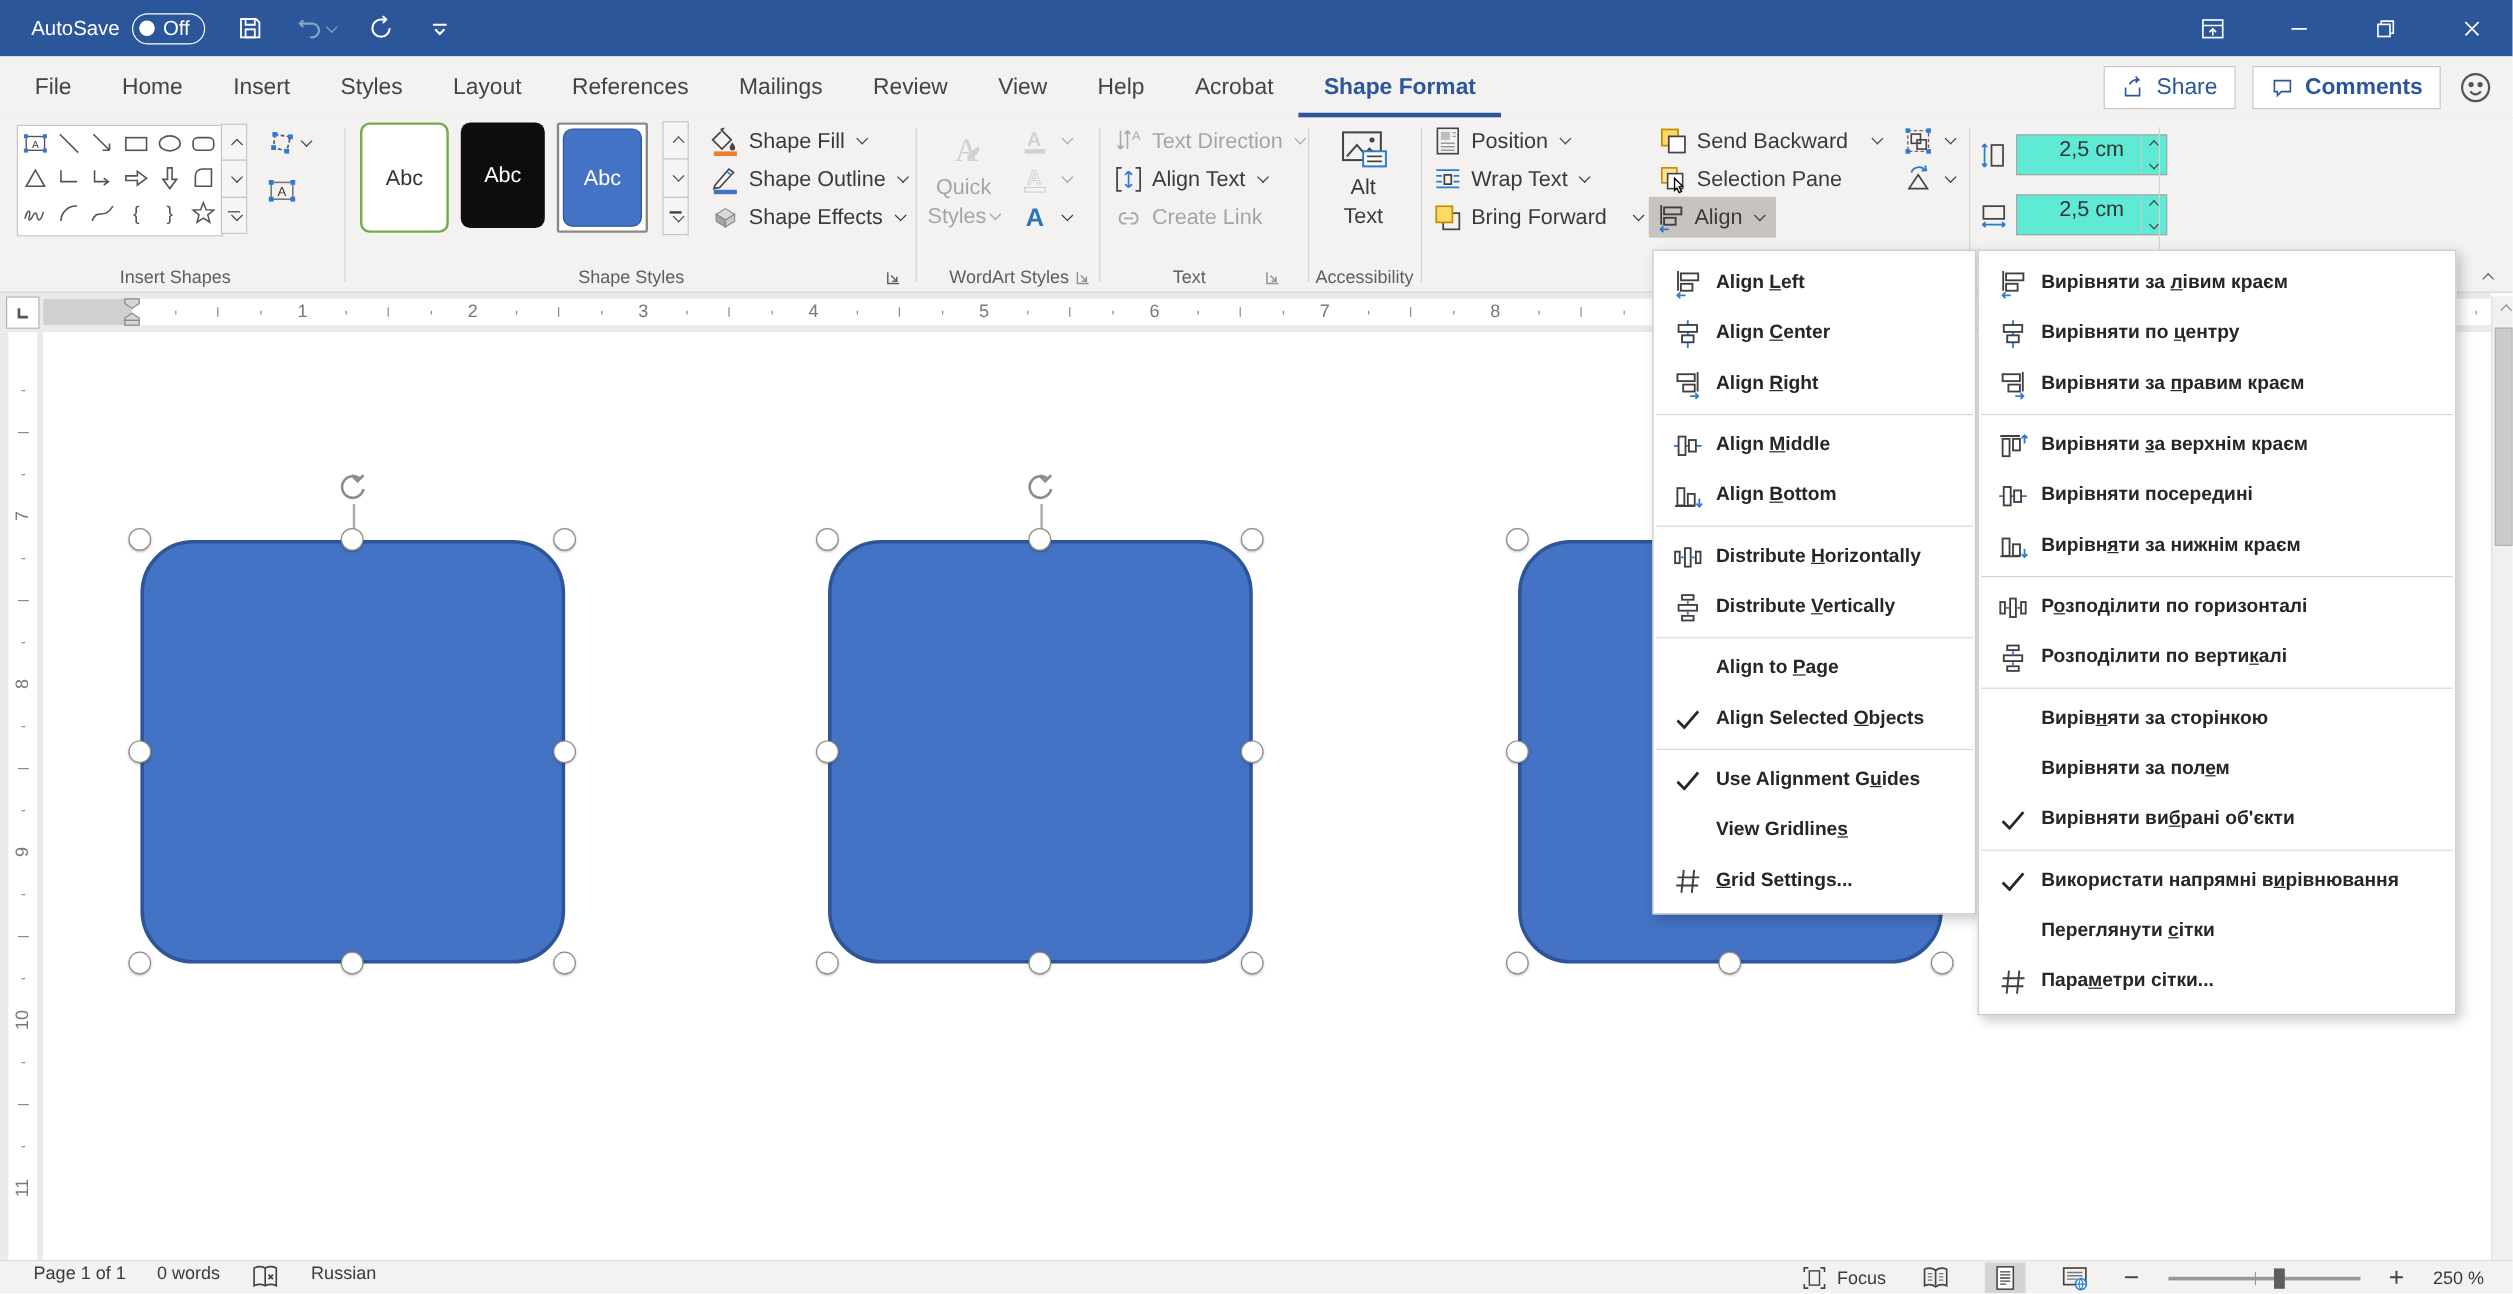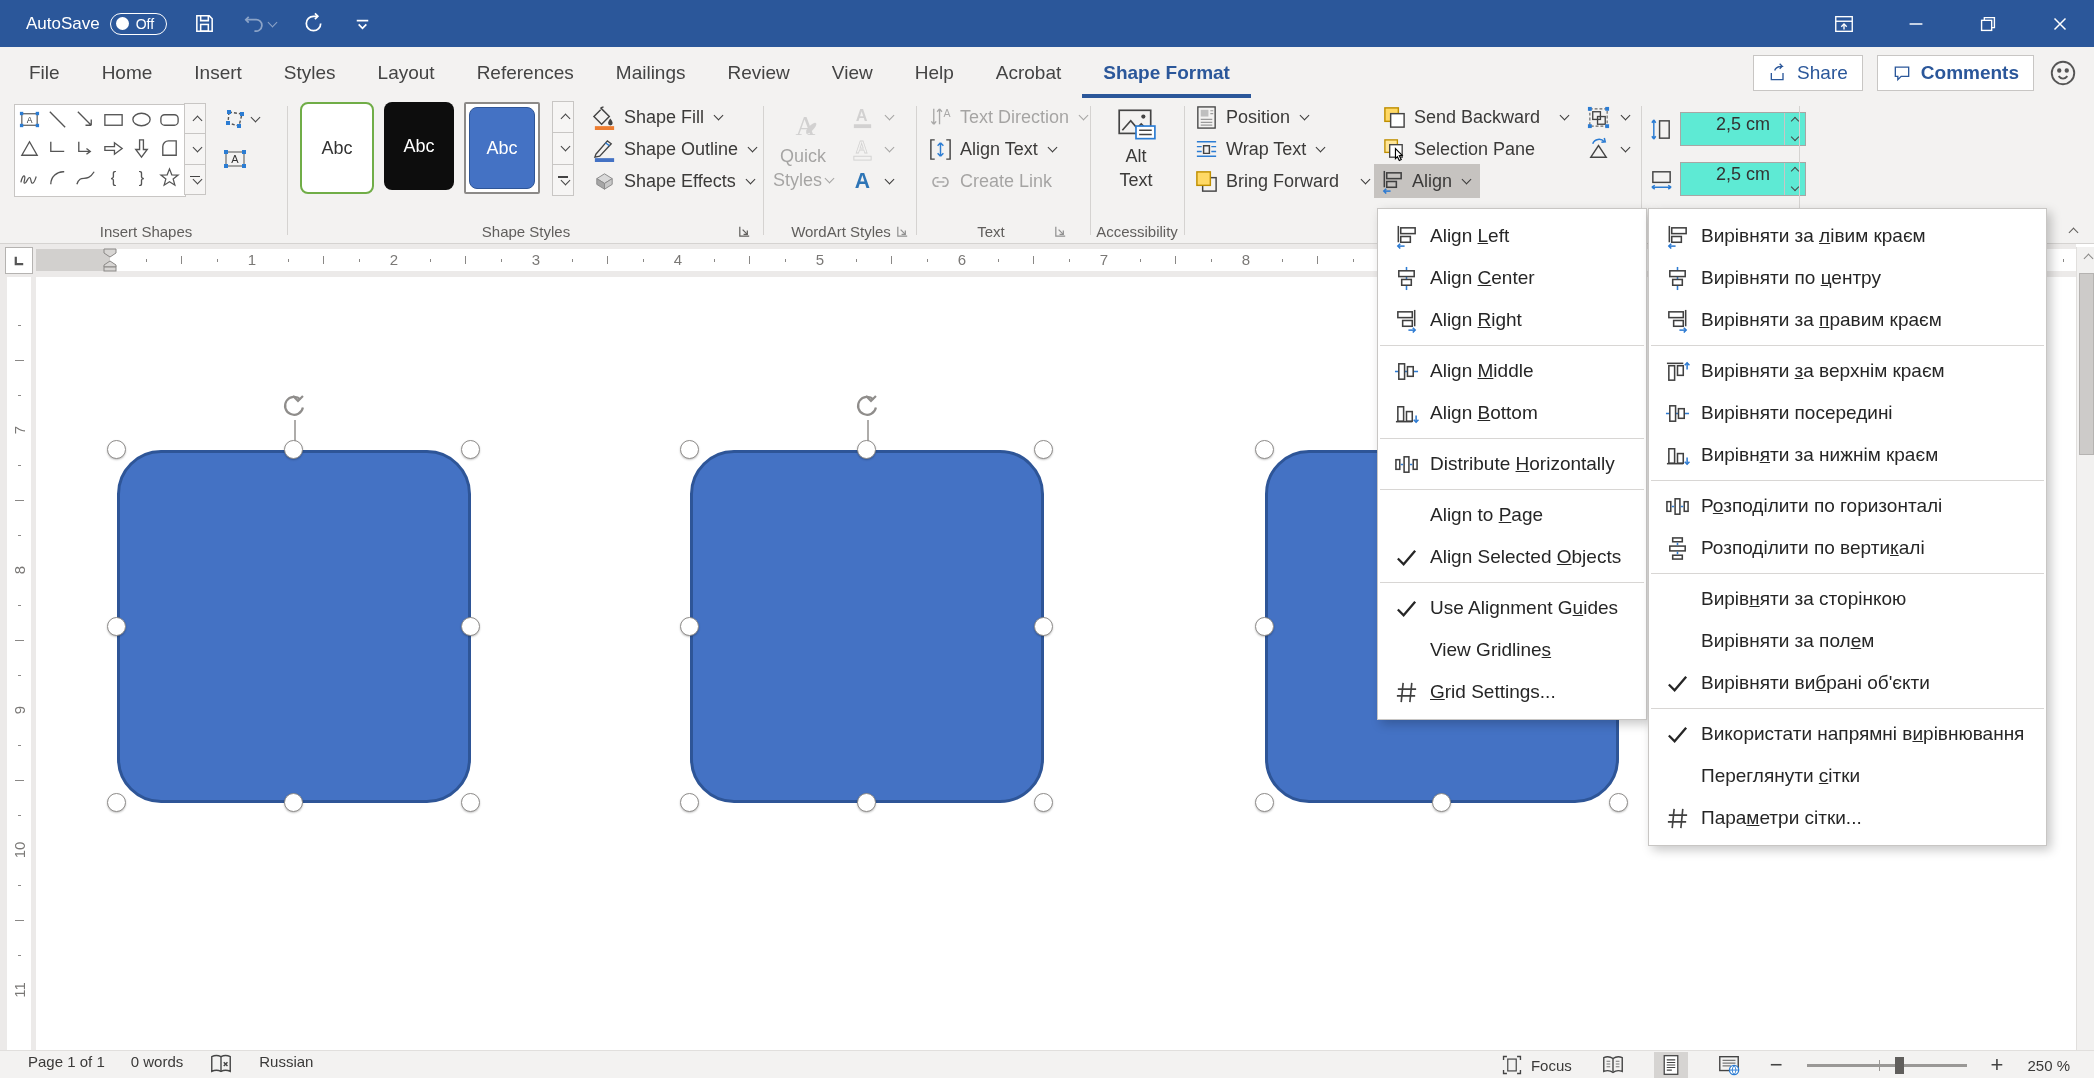--- a/index.html
+++ b/index.html
@@ -84,21 +84,21 @@
   .hdl{position:absolute;width:17px;height:17px;border-radius:50%;background:#fff;
        border:1.8px solid #8f8d8b;box-shadow:0 1px 2px rgba(0,0,0,.25);cursor:pointer;}
   .rotline{position:absolute;left:50%;top:-30px;width:1.5px;height:30px;background:#aeacaa;}
   .rot{position:absolute;left:50%;top:-60px;transform:translateX(-50%);width:30px;height:30px;cursor:pointer;}
   
   .menu{position:absolute;top:208px;background:#fff;border:1px solid #c8c6c4;
         box-shadow:4px 4px 10px rgba(0,0,0,.22);padding:6px 0;z-index:50;}
   .mi{display:flex;align-items:center;height:42px;cursor:pointer;}
   .mi-ic{width:30px;height:28px;margin:0 9px 0 13px;flex:none;display:flex;align-items:center;justify-content:center;}
   .mi-ic svg{width:25px;height:25px;}
-  .mi-lb{font-size:19px;color:#262626;white-space:nowrap;}
+  .mi-lb{font-size:16px;color:#262626;white-space:nowrap;font-weight:bold;}
   .msep{height:1px;background:#d8d6d4;margin:4px 2px;}
   
   .scrollbar{position:absolute;left:2076px;top:247px;width:18px;height:803px;background:#f2f1f0;
              border-left:1px solid #e1dfdd;z-index:5;}
   .sb-up{position:absolute;top:2px;left:0;width:100%;height:16px;display:flex;align-items:center;
          justify-content:center;cursor:pointer;}
   .sb-thumb{position:absolute;top:26px;left:2px;width:13px;height:180px;background:#cdcbc9;
             border:1px solid #b5b3b1;cursor:pointer;}
   
   .statusbar{position:absolute;left:0;top:1050px;width:100%;height:28px;background:#f3f2f1;
@@ -116,21 +116,21 @@
 <body>
 
 <div id="app">
 
   <div class="titlebar">
     <div class="tb-left">
       <div class="autosave">
         <span>AutoSave</span>
         <span class="as-pill">
             <span class="as-dot"></span>
-          <span style="font-size:14px;">Off</span>
+          <span style="font-size:17px;">Off</span>
           </span>
       </div>
       <div class="qat">
         <span>
             <svg viewBox="0 0 24 24" fill="none" stroke="#fff" stroke-width="1.6">
               <path d="M4 4h13l3 3v13H4z"></path>
               <path d="M8 4v5h8V4"></path>
               <rect x="8" y="13" width="8" height="7"></rect>
             </svg>
           </span>
@@ -870,20 +870,33 @@
             <g fill="none" stroke="#404040" stroke-width="1.6">
               <rect x="2" y="8" width="4" height="10"></rect>
               <rect x="10.5" y="5" width="5" height="16"></rect>
               <rect x="20" y="8" width="4" height="10"></rect>
             </g>
             <path d="M7 13h2.5M16.5 13H19" stroke="#2e7bd2" stroke-width="1.6"></path>
           </svg>
         </span>
         <span class="mi-lb">Distribute <u>H</u>orizontally</span>
       </div>
+      <div class="mi">
+        <span class="mi-ic">
+          <svg viewBox="0 0 26 26">
+            <g fill="none" stroke="#404040" stroke-width="1.6">
+              <rect x="8" y="2" width="10" height="4"></rect>
+              <rect x="5" y="10.5" width="16" height="5"></rect>
+              <rect x="8" y="20" width="10" height="4"></rect>
+            </g>
+            <path d="M13 7v2.5M13 16.5V19" stroke="#2e7bd2" stroke-width="1.6"></path>
+          </svg>
+        </span>
+        <span class="mi-lb">Distribute <u>V</u>ertically</span>
+      </div>
       <div class="msep"></div>
       <div class="mi">
         <span class="mi-ic"></span>
         <span class="mi-lb">Align to <u>P</u>age</span>
       </div>
       <div class="mi">
         <span class="mi-ic">
           <svg viewBox="0 0 26 26">
             <path d="M4 14l6 6L22 6" stroke="#262626" stroke-width="2.4" fill="none"></path>
           </svg>

